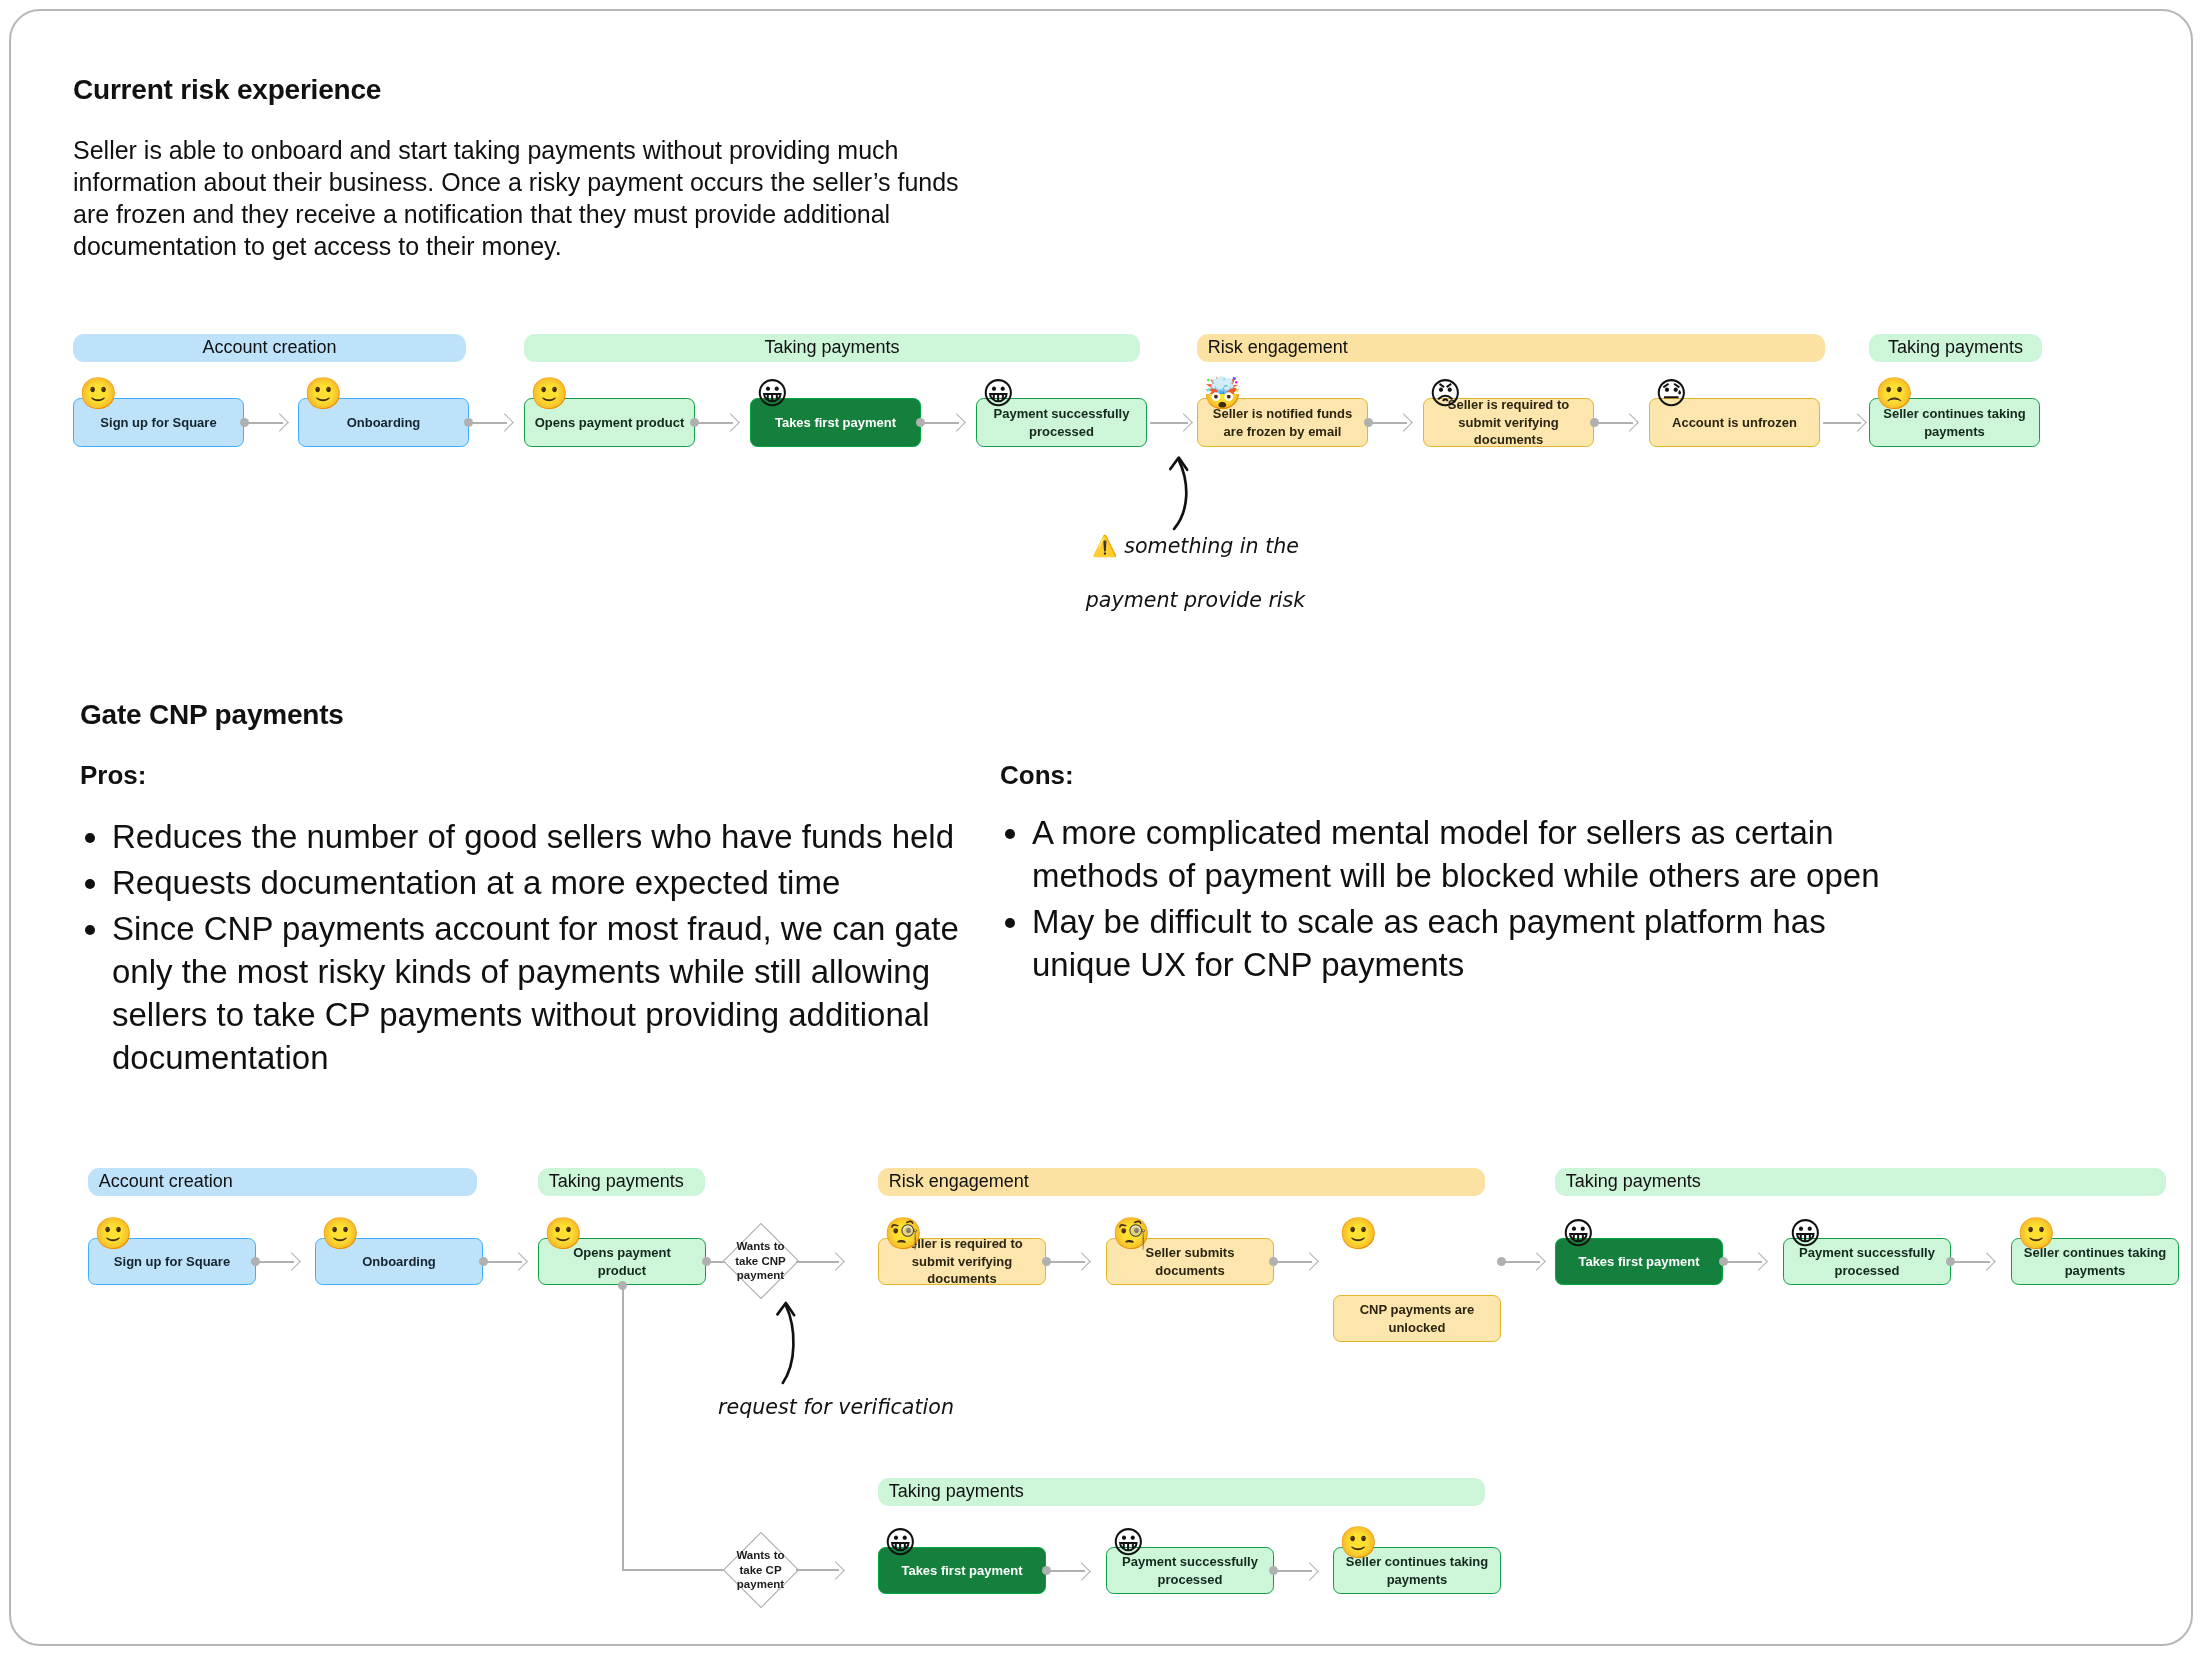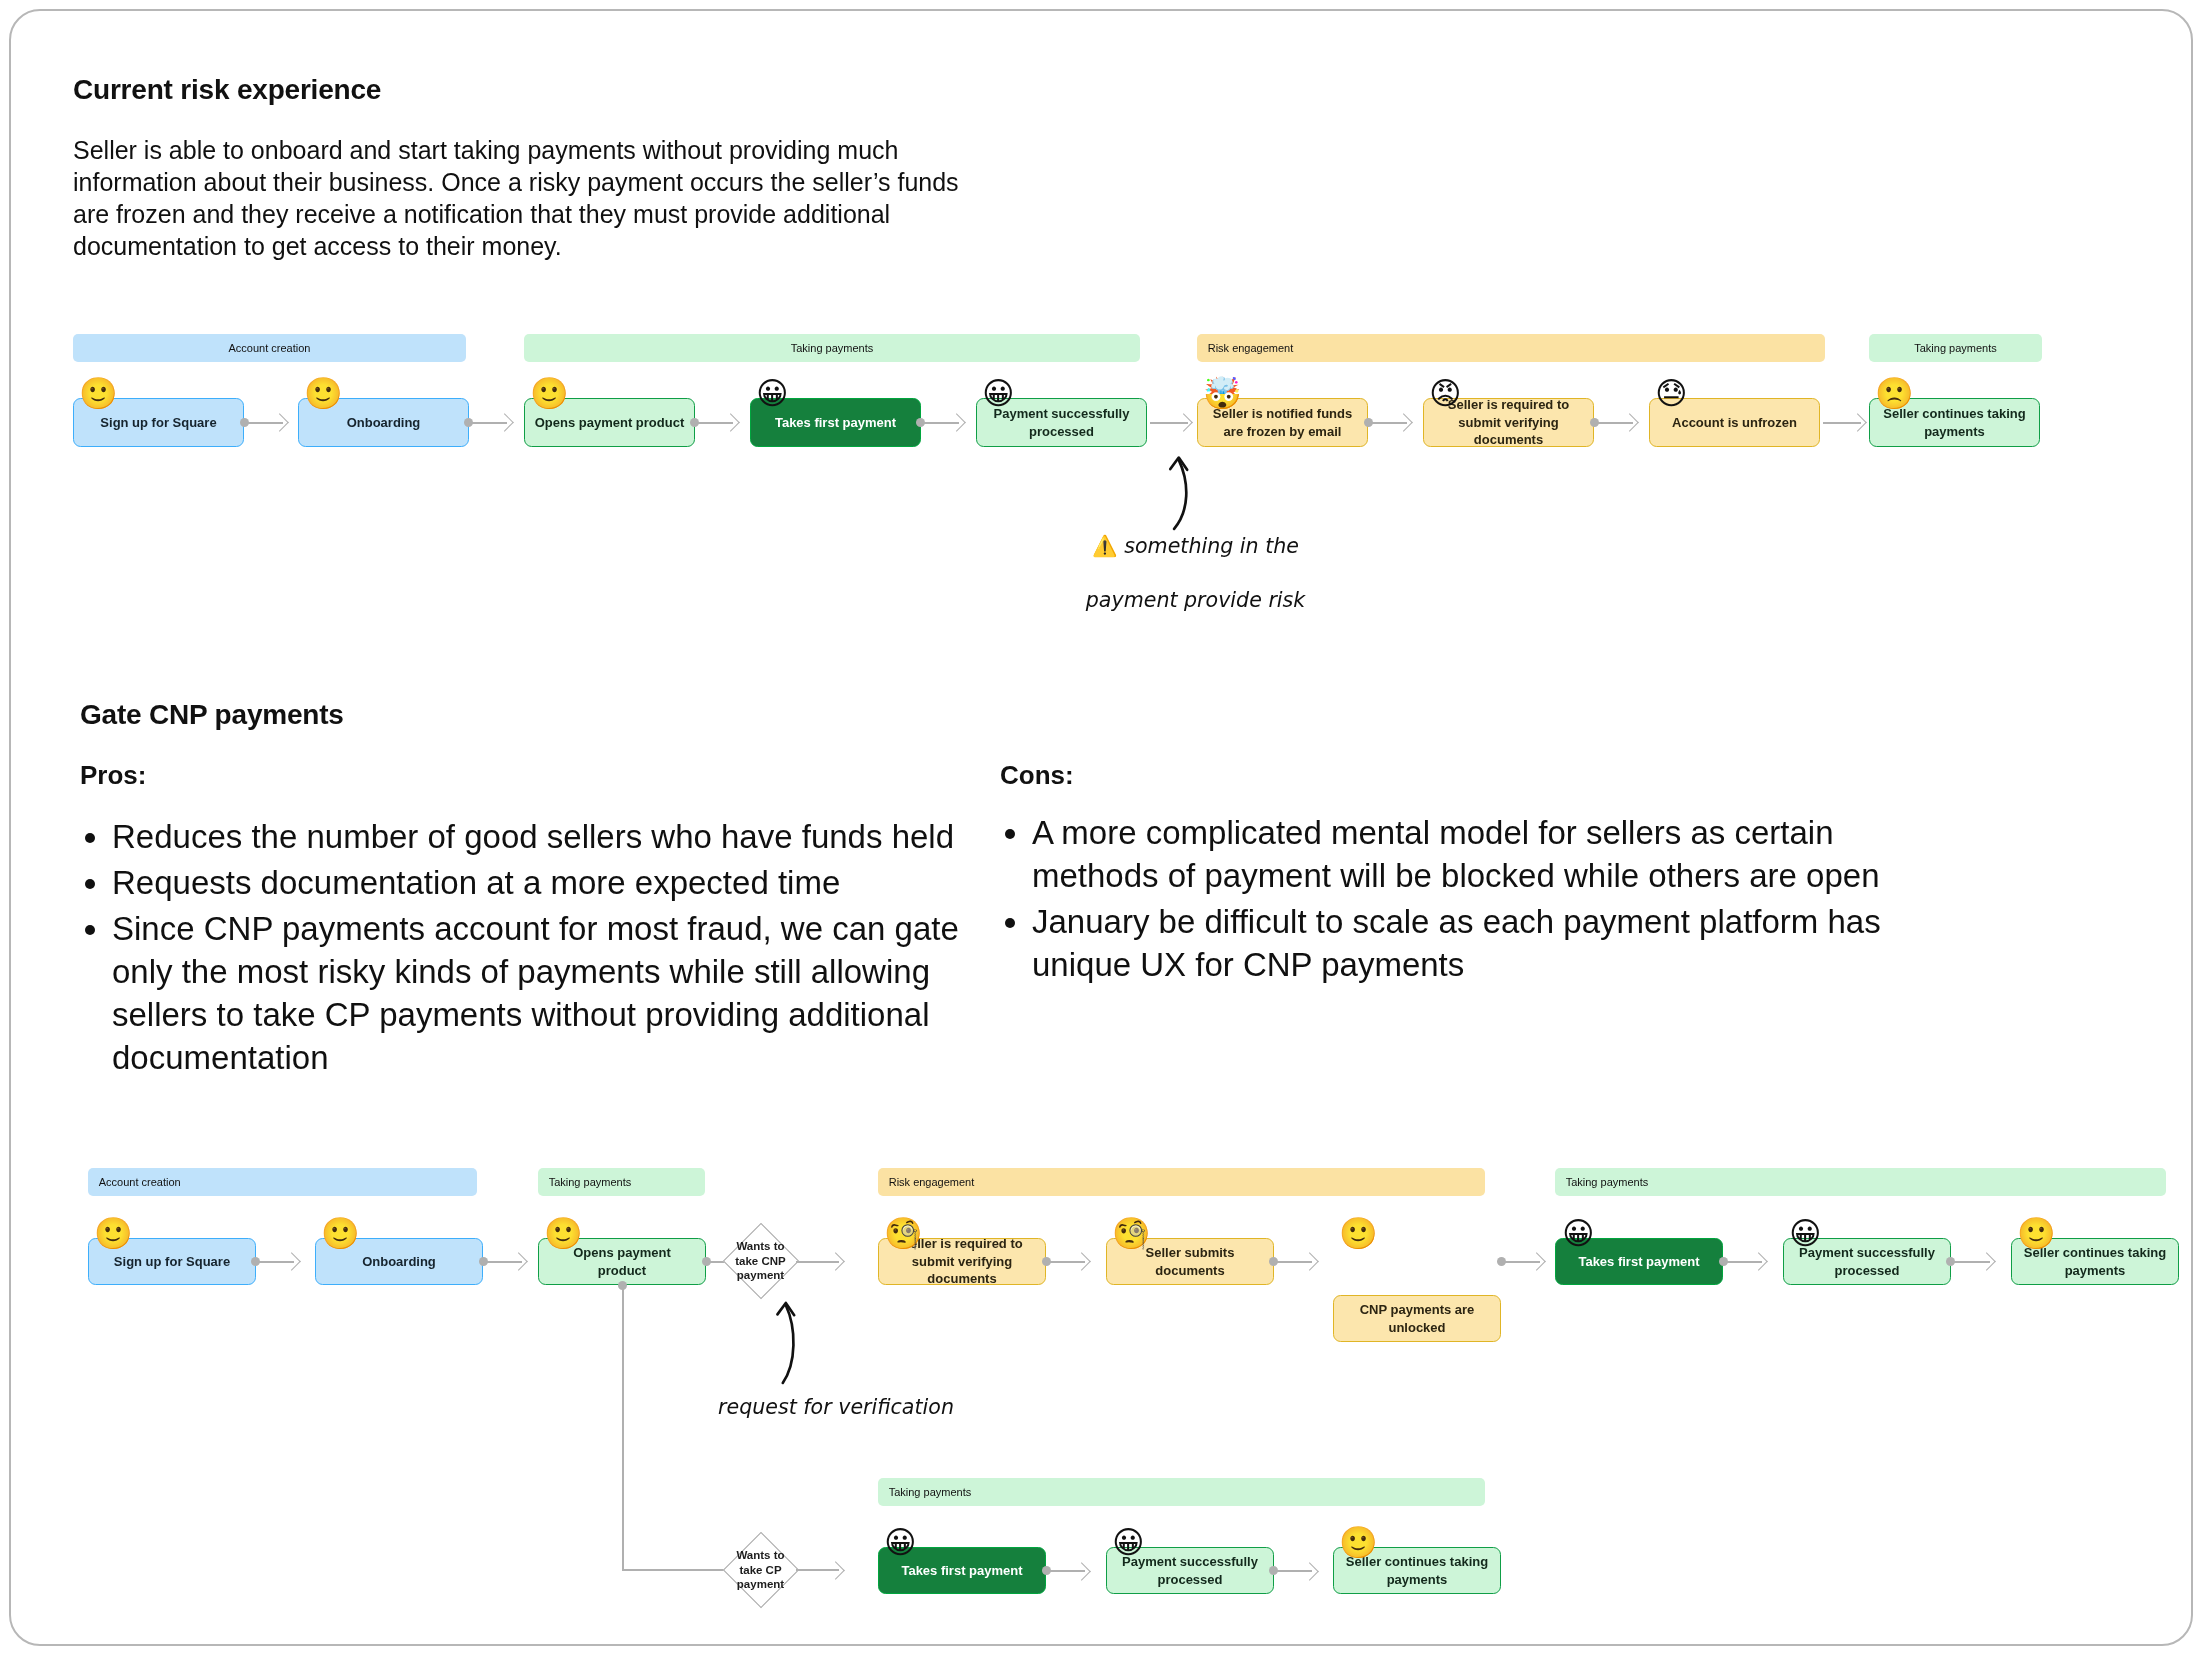--- a/index.html
+++ b/index.html
@@ -17,22 +17,22 @@
   
   .h1{font-size:28px;font-weight:700;letter-spacing:-0.2px;}
   .h2{font-size:28px;font-weight:700;letter-spacing:-0.2px;}
   .h3{font-size:26px;font-weight:700;}
   .para{font-size:25px;line-height:1.28;color:#101010;}
   .bullets{font-size:33px;line-height:1.3;color:#101010;margin:0;padding-left:32px;}
   .bullets li{margin:0 0 3.1px 0;}
 
   
   .banner{
-    position:absolute;height:27.5px;border-radius:5px;
-    font-size:11px;display:flex;align-items:center;box-sizing:border-box;
+    position:absolute;height:27.5px;border-radius:11px;
+    font-size:18px;display:flex;align-items:center;box-sizing:border-box;
     padding:0 10.7px;color:#111;
   }
   .banner.center{justify-content:center;}
   .banner.left{justify-content:flex-start;}
   .banner.blue{background:#bfe2fb;}
   .banner.green{background:#cdf5d8;}
   .banner.gold{background:#fbe2a3;}
 
   .node{
     position:absolute;box-sizing:border-box;border-radius:7.6px;
@@ -154,21 +154,21 @@
 <div class="abs h3" style="left:1000px;top:760px;">Cons:</div>
 
 <ul class="abs bullets" style="left:80px;top:816px;width:893px;">
   <li>Reduces the number of good sellers who have funds held</li>
   <li>Requests documentation at a more expected time</li>
   <li>Since CNP payments account for most fraud, we can gate only the most risky kinds of payments while still allowing sellers to take CP payments without providing additional documentation</li>
 </ul>
 
 <ul class="abs bullets" style="left:1000px;top:812px;width:886px;">
   <li>A more complicated mental model for sellers as certain methods of payment will be blocked while others are open</li>
-  <li>January be difficult to scale as each payment platform has unique UX for CNP payments</li>
+  <li>May be difficult to scale as each payment platform has unique UX for CNP payments</li>
 </ul>
 
 <div class="banner blue left" style="left:88px;top:1168px;width:389px;">Account creation</div>
 <div class="banner green left" style="left:538px;top:1168px;width:167px;">Taking payments</div>
 <div class="banner gold left" style="left:878px;top:1168px;width:607px;">Risk engagement</div>
 <div class="banner green left" style="left:1555px;top:1168px;width:611px;">Taking payments</div>
 <div class="banner green left" style="left:878px;top:1478px;width:607px;">Taking payments</div>
 
 <span class="emoji" style="left:94px;top:1218px;">🙂</span>
 <div class="node blue" style="left:88px;top:1238px;width:168px;height:47px;">Sign up for Square</div>

